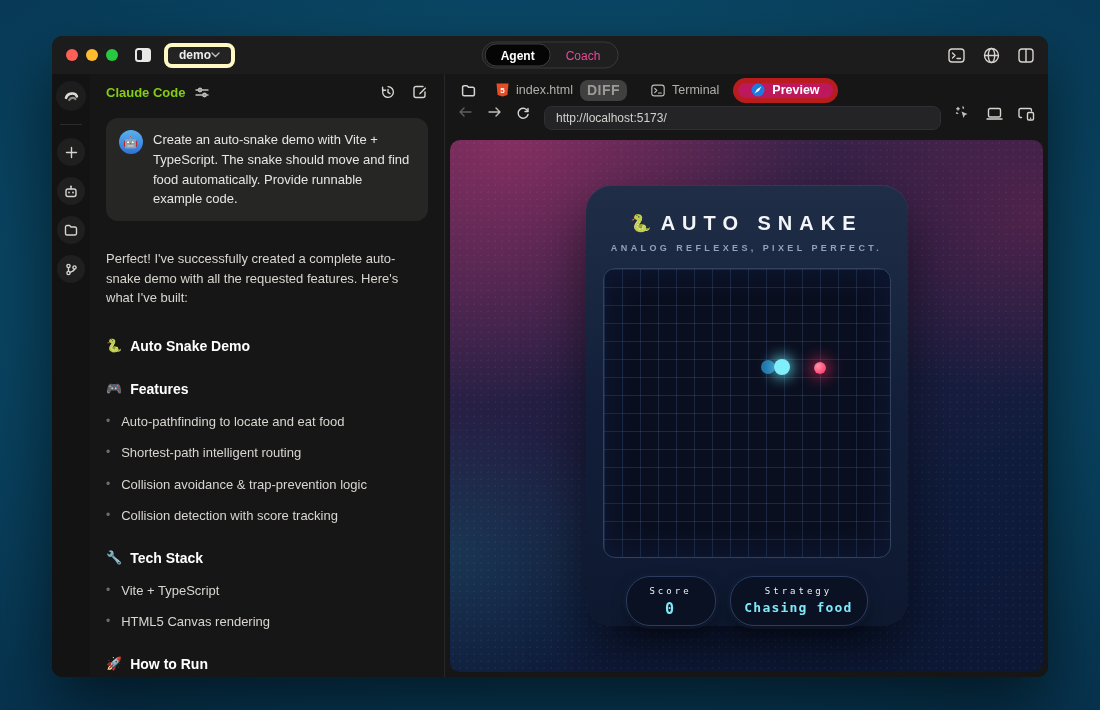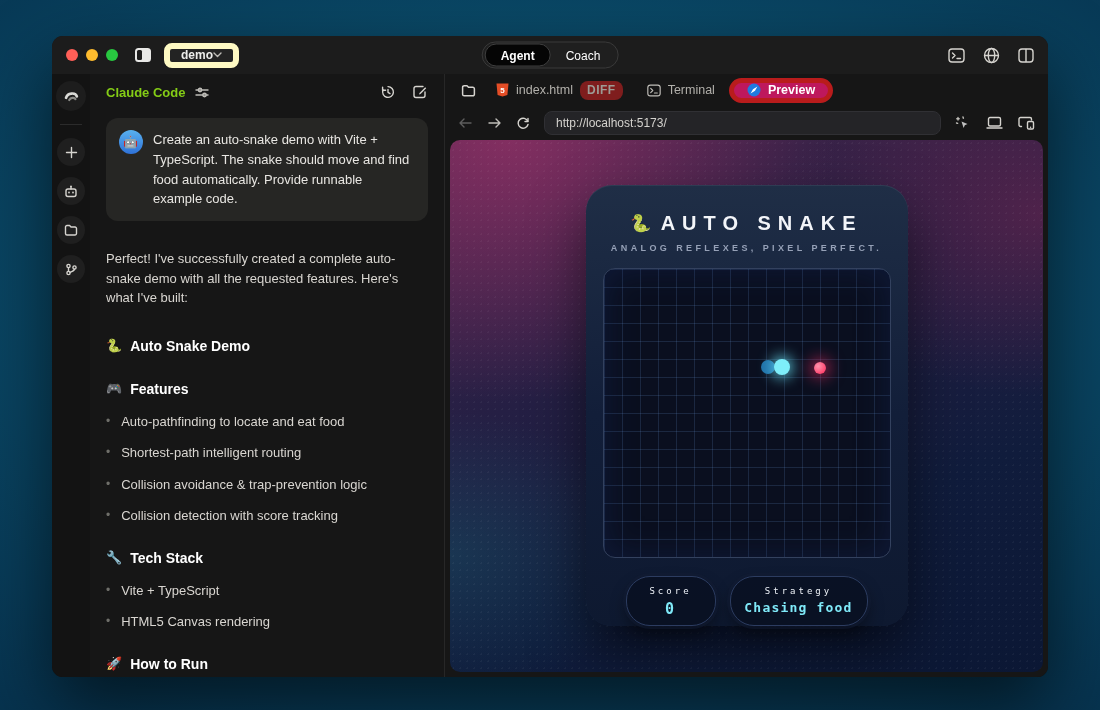--- a/index.html
+++ b/index.html
@@ -10,24 +10,24 @@
 
   
   .window{position:absolute;left:52px;top:36px;width:996px;height:641px;border-radius:11px;
     background:#191919;box-shadow:0 30px 70px rgba(0,0,0,.6);overflow:hidden;display:flex;flex-direction:column;}
   .titlebar{height:38px;display:flex;align-items:center;padding:0 14px;position:relative;background:#1c1c1c;}
   .lights{display:flex;gap:8px;}
   .light{width:12px;height:12px;border-radius:50%;}
   .light.r{background:#ff5f57}.light.y{background:#febc2e}.light.g{background:#28c840}
   .tb-icon{margin-left:16px;cursor:default;}
   .proj-pill{margin-left:12px;height:25px;display:flex;align-items:center;padding:0 11px;
-    border:6px solid #fef9c3;border-radius:8px;background:#232323;color:#ececea;font-size:12px;font-weight:700;}
+    border:4px solid #fef9c3;border-radius:8px;background:#232323;color:#ececea;font-size:12px;font-weight:700;}
   .segs{position:absolute;left:50%;top:50%;transform:translate(-50%,-50%);display:flex;align-items:center;
     border:1px solid #3a3a3a;background:#1f1f1f;border-radius:999px;padding:2px;height:27px;}
-  .seg{padding:0 15px;font-size:12px;height:23px;display:flex;align-items:center;border-radius:999px;color:#ffffff;}
+  .seg{padding:0 15px;font-size:12px;height:23px;display:flex;align-items:center;border-radius:999px;color:#ec4899;}
   .seg.active{background:#050505;color:#fff;font-weight:700;border:1px solid #3f3f3f;}
   .tb-right{margin-left:auto;display:flex;align-items:center;gap:18px;}
 
   .main{flex:1;display:flex;min-height:0;background:#161616;}
 
   
   .rail{width:38px;background:#131313;display:flex;flex-direction:column;align-items:center;padding-top:7px;gap:11px;}
   .rail .logo{width:30px;height:30px;border-radius:50%;background:#1d1d1d;display:flex;align-items:center;justify-content:center;}
   .rail .divider{width:22px;height:1px;background:#2b2b2b;margin:2px 0;}
   .rail-btn{width:28px;height:28px;border-radius:50%;background:#1f1f1f;display:flex;align-items:center;justify-content:center;}
@@ -46,23 +46,23 @@
   .md-h{display:flex;align-items:center;gap:8px;font-size:14px;font-weight:700;color:#fff;margin:22px 0 6px;}
   .md-h .emj{font-size:13px;}
   ul.md{list-style:none;margin:4px 0 10px;padding:0;}
   ul.md li{display:flex;gap:11px;margin:12px 0;align-items:flex-start;}
   ul.md .dot{color:#6f6f6a;font-size:12px;line-height:1.6;}
 
   
   .right{flex:1;display:flex;flex-direction:column;min-width:0;background:#161616;}
   .tabbar{height:32px;display:flex;align-items:center;gap:4px;padding:0 10px;}
   .tab{display:flex;align-items:center;gap:7px;padding:0 10px;height:25px;color:#b2b0ab;font-size:12.5px;}
-  .badge{background:#7f1d1d;color:#9d9b95;font-size:12px;font-weight:700;letter-spacing:.5px;border-radius:8px;padding:2.5px 7px;}
+  .badge{background:#404040;color:#9d9b95;font-size:14px;font-weight:700;letter-spacing:.5px;border-radius:8px;padding:2.5px 7px;}
   .tab.preview{background:#be185d;border:5px solid #b91c1c;border-radius:999px;color:#fff;font-weight:700;padding:0 13px;}
-  .navbar{height:34px;display:flex;align-items:center;gap:14px;padding:0 13px;}
+  .navbar{height:34px;display:flex;align-items:flex-start;gap:14px;padding:0 13px;}
   .urlbox{flex:1;height:24px;background:#242427;border:1px solid #303034;border-radius:8px;display:flex;align-items:center;
     padding:0 11px;color:#d4d2ce;font-size:12px;}
   .nav-right{display:flex;align-items:center;gap:15px;}
 
   
   .webview{flex:1;margin:0 5px 5px;border-radius:10px;overflow:hidden;position:relative;
     background:
       radial-gradient(95% 85% at 10% 0%, rgba(173,53,112,.6), transparent 58%),
       radial-gradient(70% 55% at 100% 14%, rgba(150,40,86,.38), transparent 62%),
       radial-gradient(55% 45% at 0% 78%, rgba(22,116,128,.28), transparent 60%),

